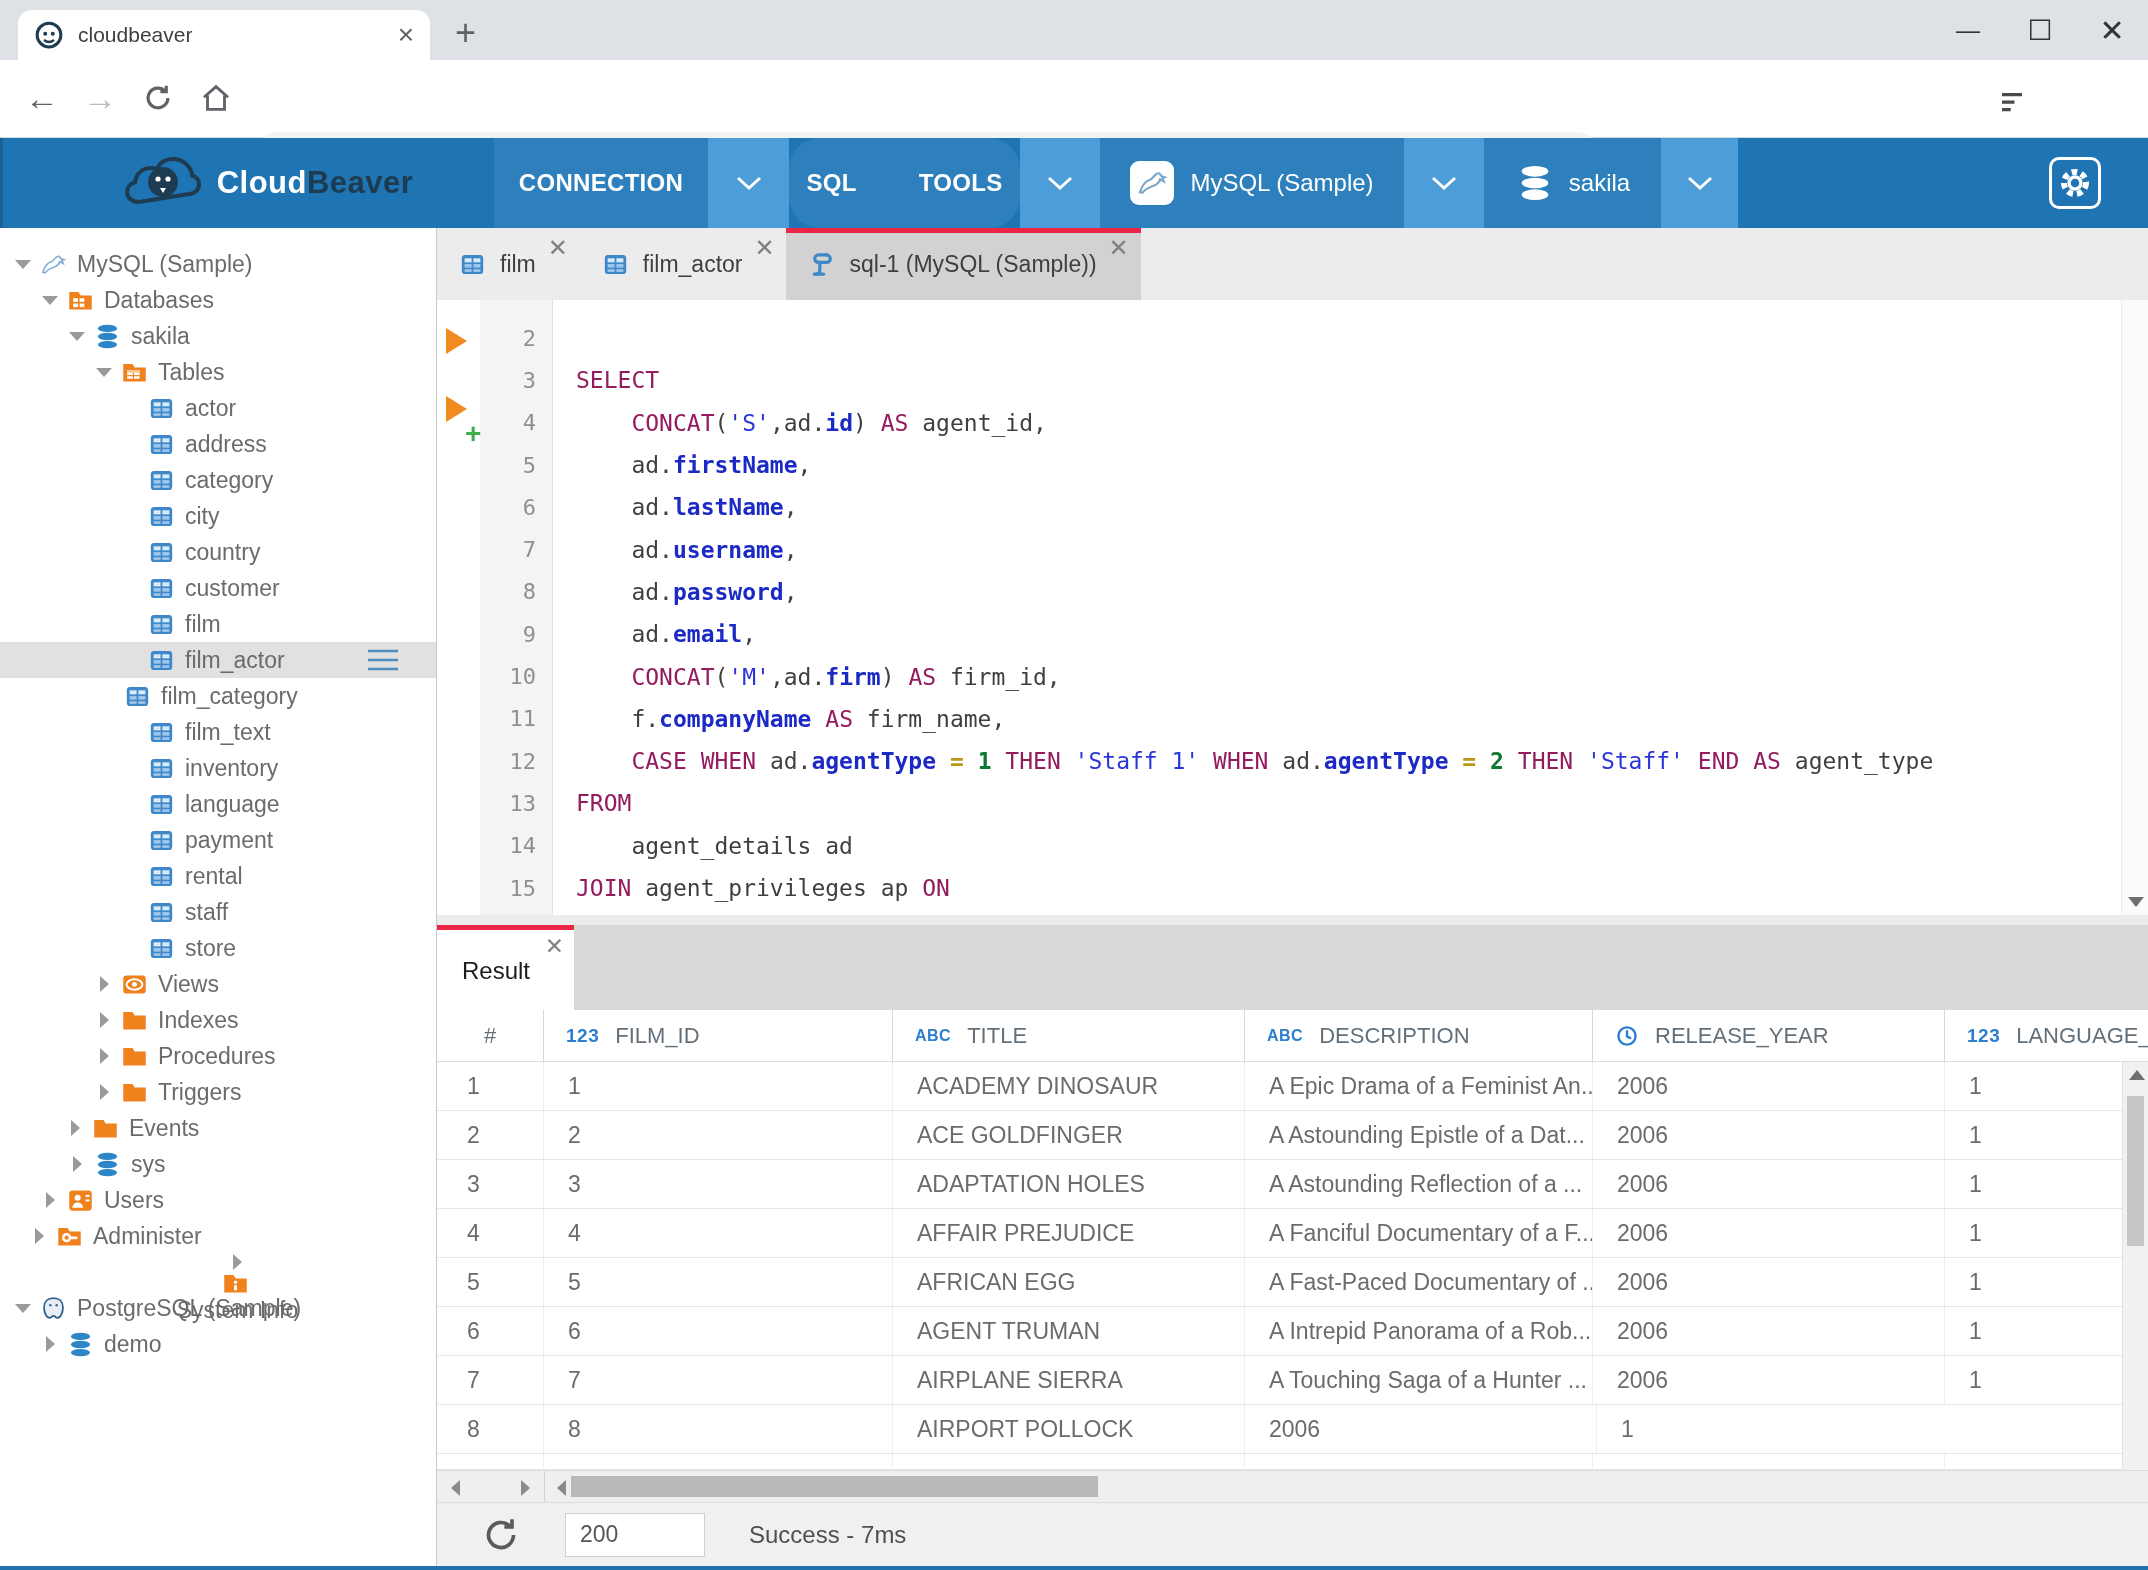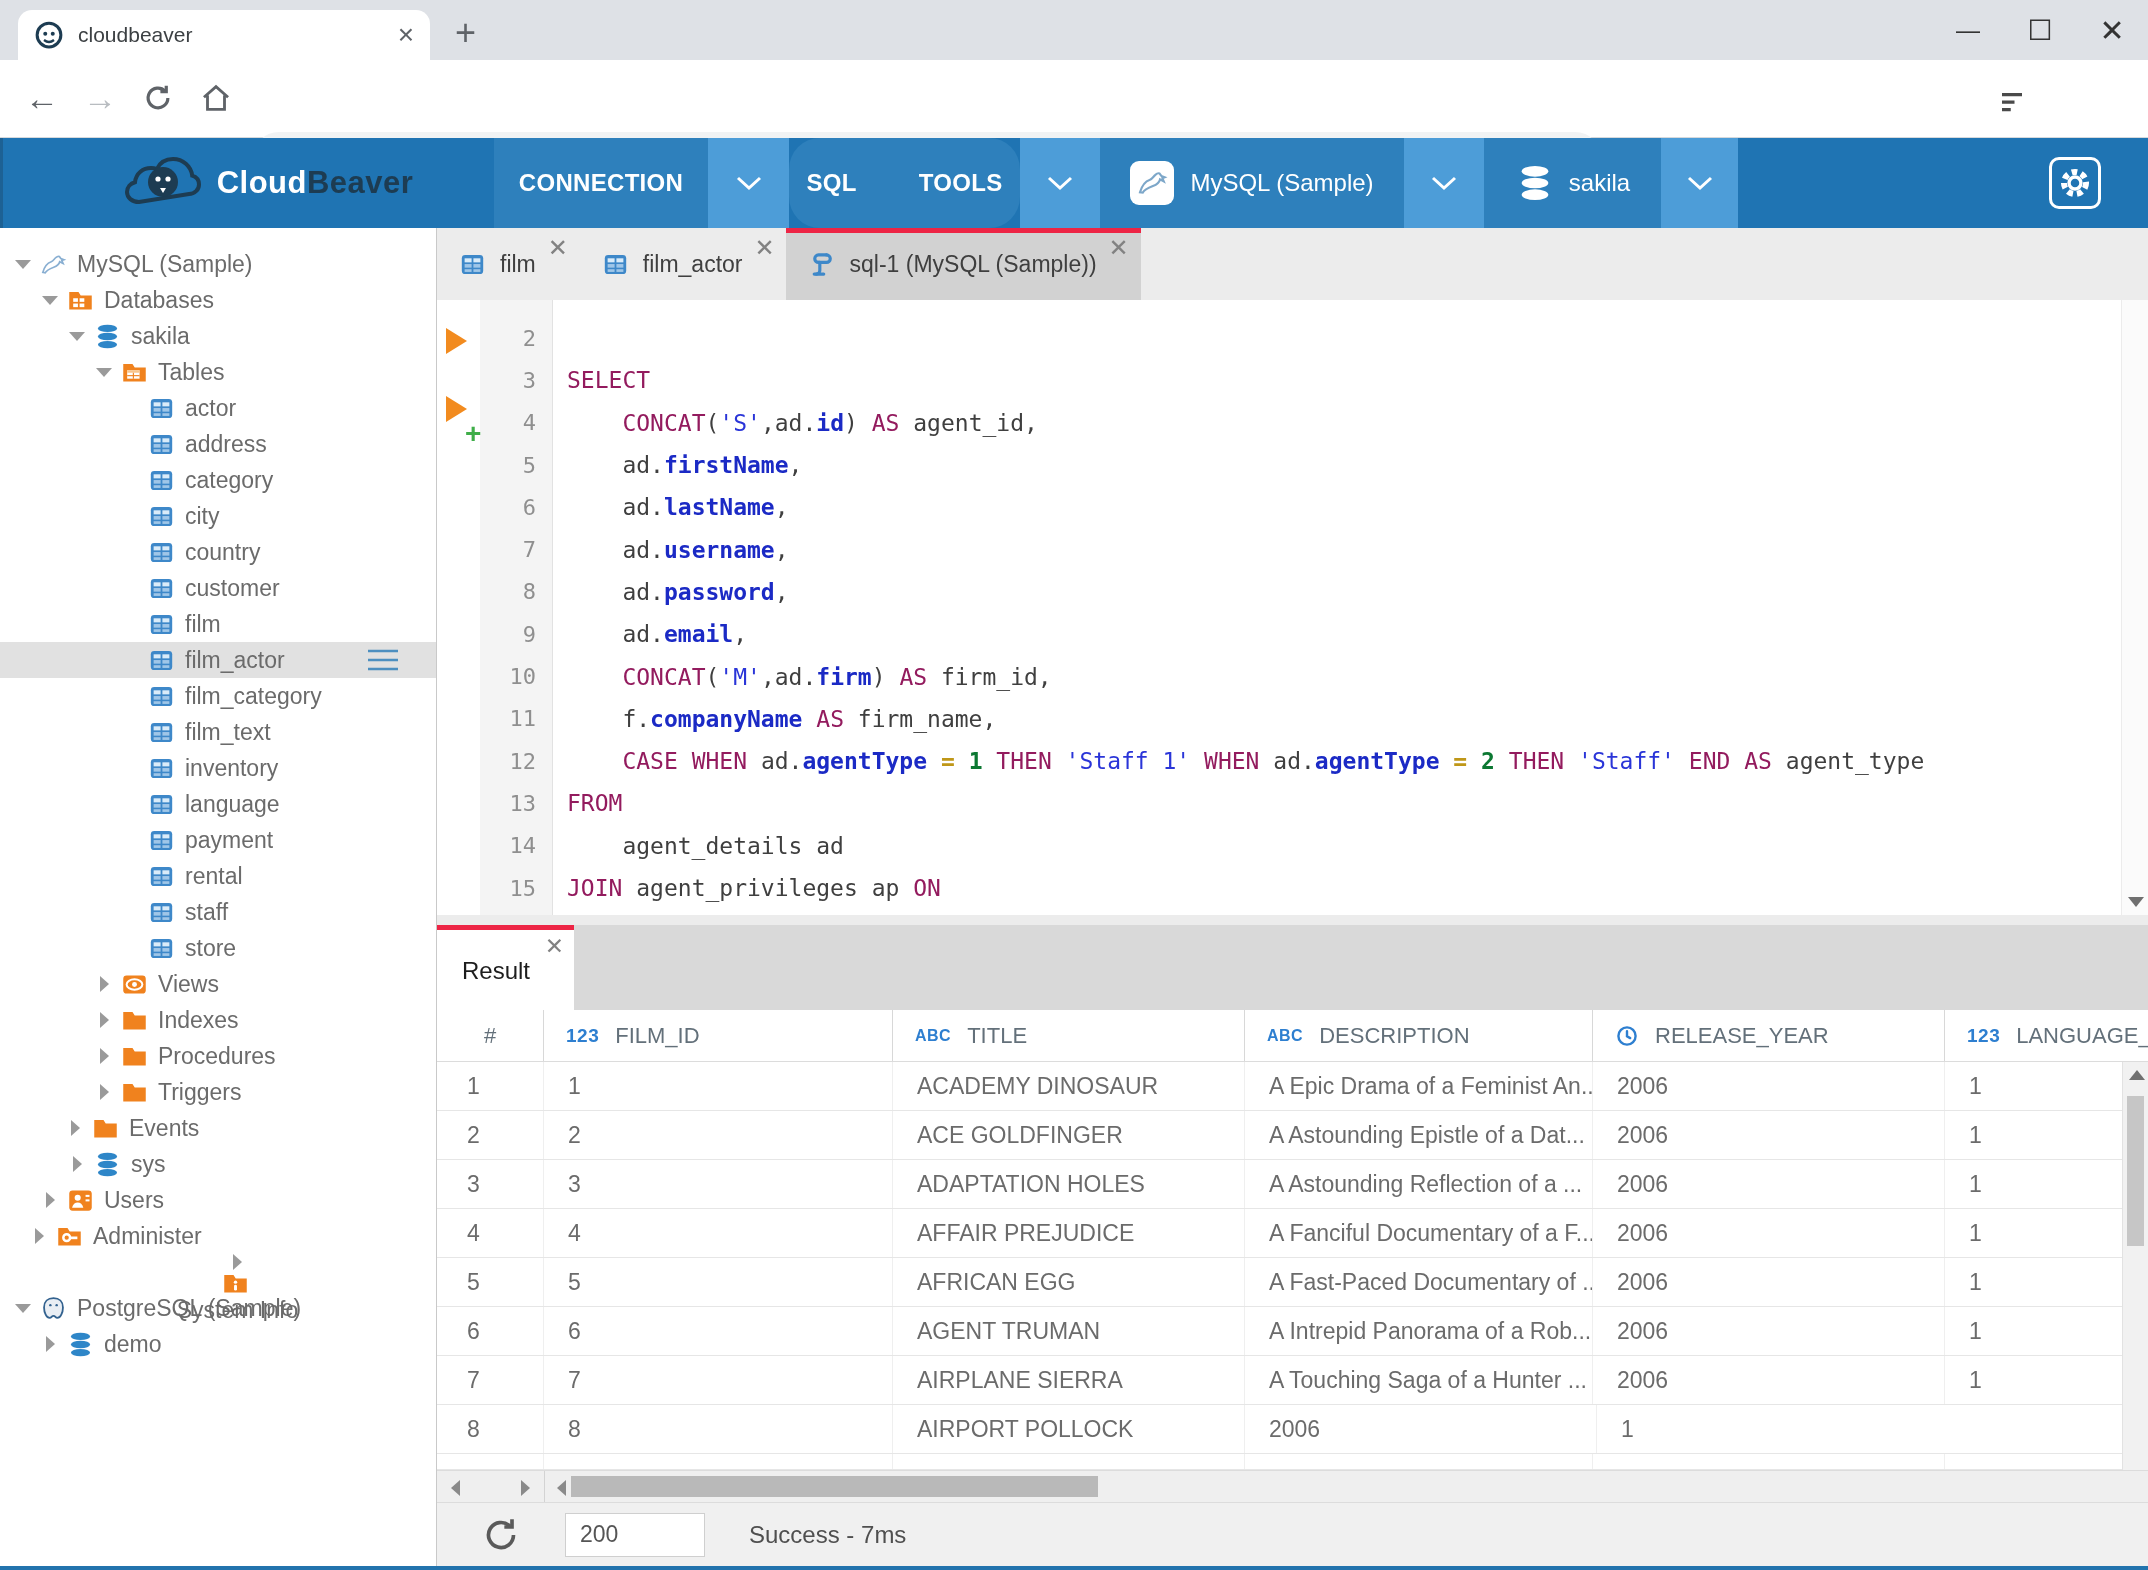--- a/index.html
+++ b/index.html
@@ -70,21 +70,21 @@
   .etab .ex{position:absolute;right:12px;top:6px;font-size:24px;color:#828282;}
   .etab.active{background:#d2d2d2;}
   .etab.active::before{content:"";position:absolute;left:0;top:0;width:100%;height:5px;background:#ed2545;}
 
   
   #editor{left:437px;top:300px;width:1711px;height:615px;background:#fff;overflow:hidden;}
   #gutterbg{position:absolute;left:43px;top:0;width:72px;height:615px;background:#f4f4f4;border-right:1px solid #e2e2e2;}
   #lines{position:absolute;left:43px;top:17px;right:26px;font-family:"DejaVu Sans Mono",monospace;font-size:23px;}
   .cline{display:flex;height:42.3px;align-items:center;white-space:pre;}
   .ln{width:56px;padding-right:16px;text-align:right;color:#8f8f8f;font-size:22px;flex:none;}
-  .code{padding-left:15px;color:#3f3f3f;}
+  .code{padding-left:24px;color:#3f3f3f;}
   .k{color:#931b5e;}
   .c{color:#1b2ac5;font-weight:bold;}
   .s{color:#2a35d8;}
   .n{color:#0c7832;font-weight:bold;}
   .o{color:#bf9718;font-weight:bold;}
   .playbtn{position:absolute;left:9px;width:0;height:0;border-top:13px solid transparent;border-bottom:13px solid transparent;border-left:21px solid #f28b1f;}
   #play1{top:28px;}
   #play2{top:96px;}
   #playplus{position:absolute;left:28px;top:118px;color:#3fae49;font-size:28px;font-weight:bold;}
   #evscroll{position:absolute;right:0;top:0;width:26px;height:615px;background:#fbfbfb;border-left:1px solid #ececec;}
@@ -436,21 +436,21 @@
           <rect x="12.8" y="16.2" width="6.2" height="2.4" fill="#9fc6e8"></rect>
         </svg>
       </span>
       <span class="tlabel">film_actor</span>
       <span class="tmenu">
         <svg viewBox="0 0 34 26" fill="none" stroke="#4d8fc0" stroke-width="2.6">
           <path d="M2 4h30M2 13h30M2 22h30"></path>
         </svg>
       </span>
     </div>
-    <div class="trow" style="padding-left: 120px;">
+    <div class="trow" style="padding-left: 96px;">
       <span class="arr none"></span>
       <span class="ticon">
         <svg viewBox="0 0 24 24">
           <rect x="2.5" y="3.5" width="19" height="17" rx="3" fill="#3e88c9"></rect>
           <rect x="5" y="6.5" width="6.2" height="3.6" fill="#d9ebf9"></rect>
           <rect x="12.8" y="6.5" width="6.2" height="3.6" fill="#d9ebf9"></rect>
           <rect x="5" y="11.6" width="6.2" height="3.2" fill="#9fc6e8"></rect>
           <rect x="12.8" y="11.6" width="6.2" height="3.2" fill="#9fc6e8"></rect>
           <rect x="5" y="16.2" width="6.2" height="2.4" fill="#9fc6e8"></rect>
           <rect x="12.8" y="16.2" width="6.2" height="2.4" fill="#9fc6e8"></rect>

